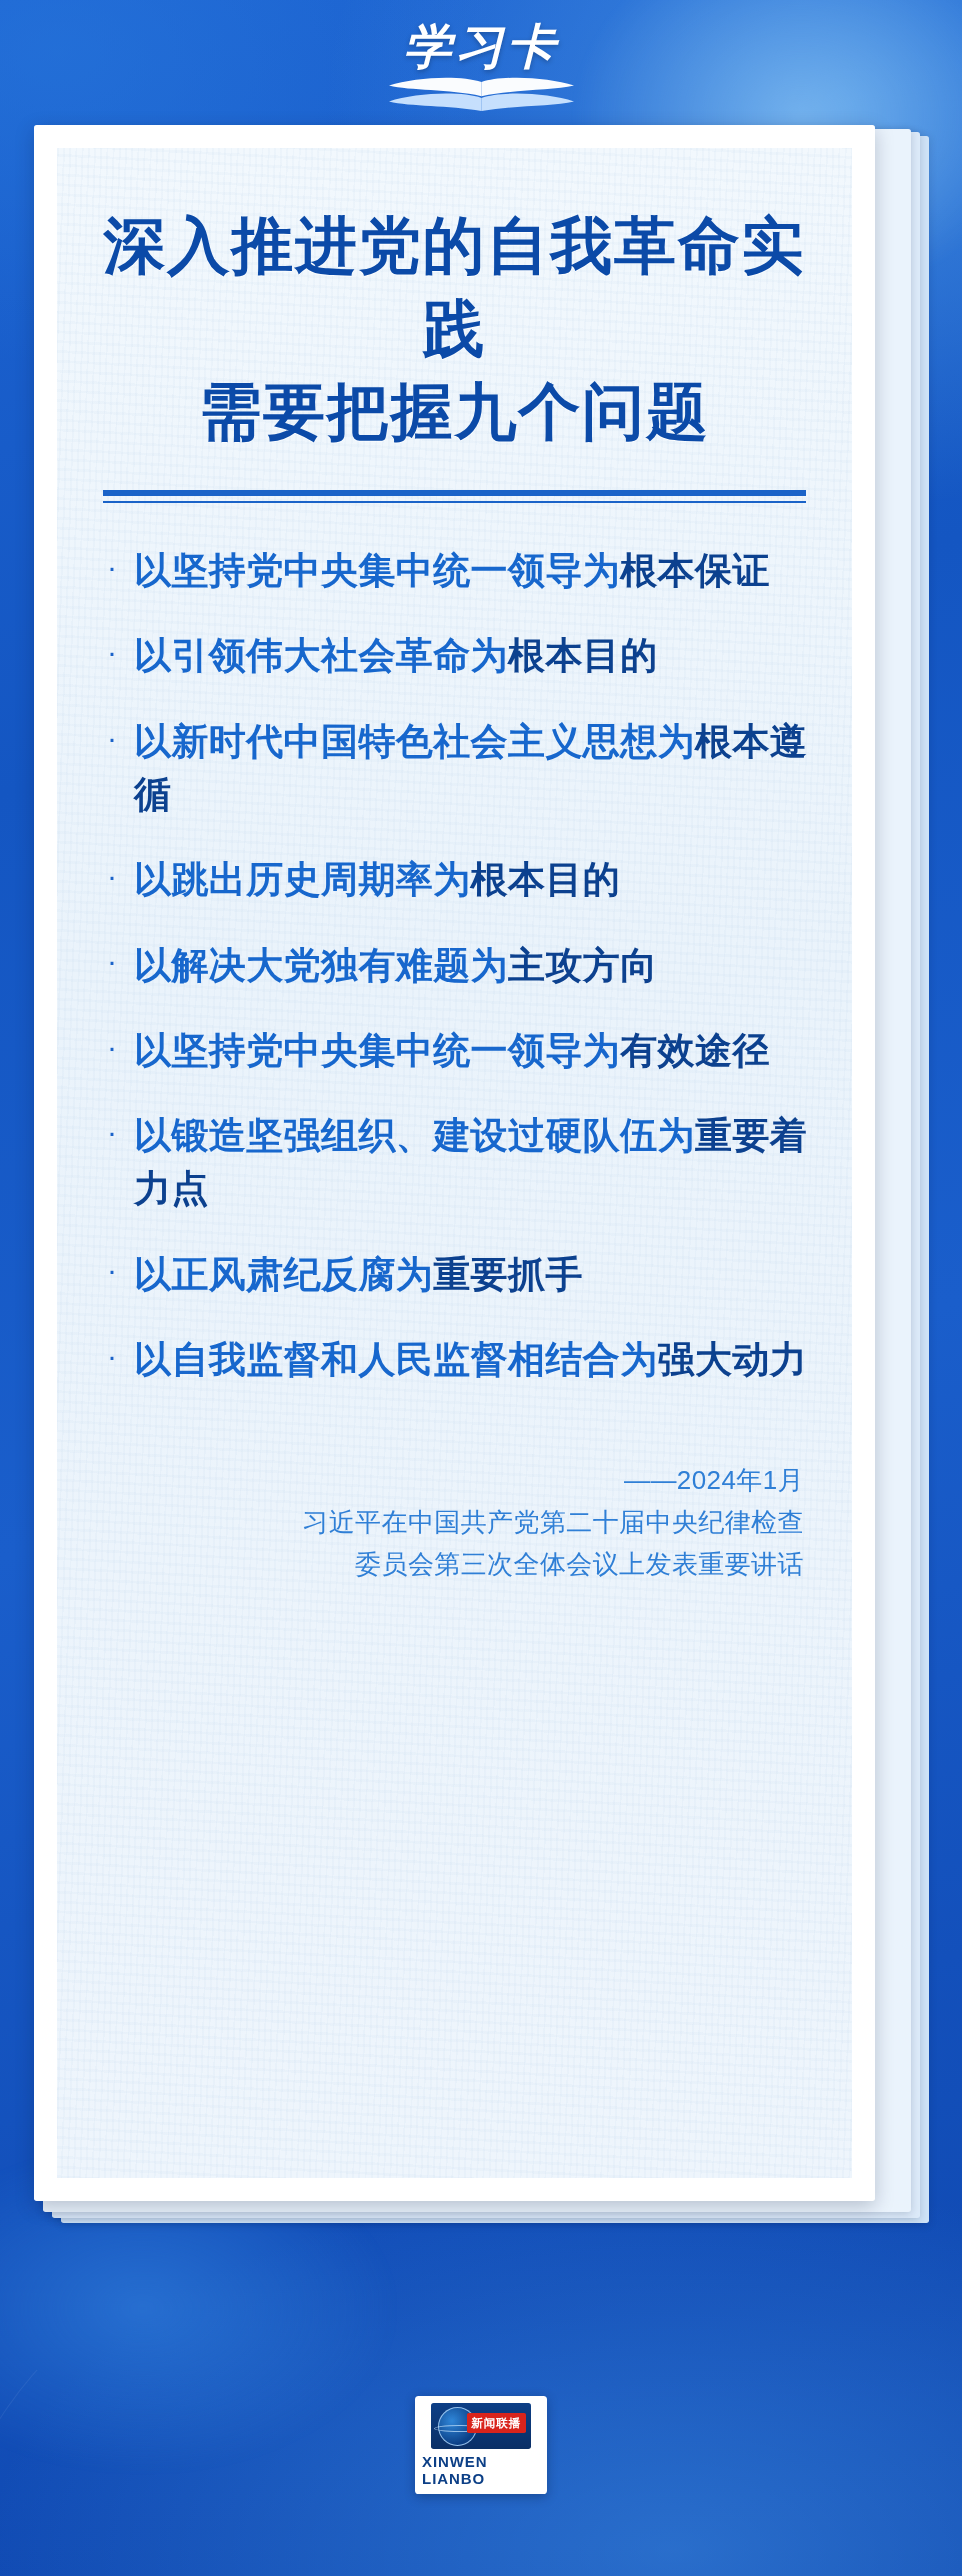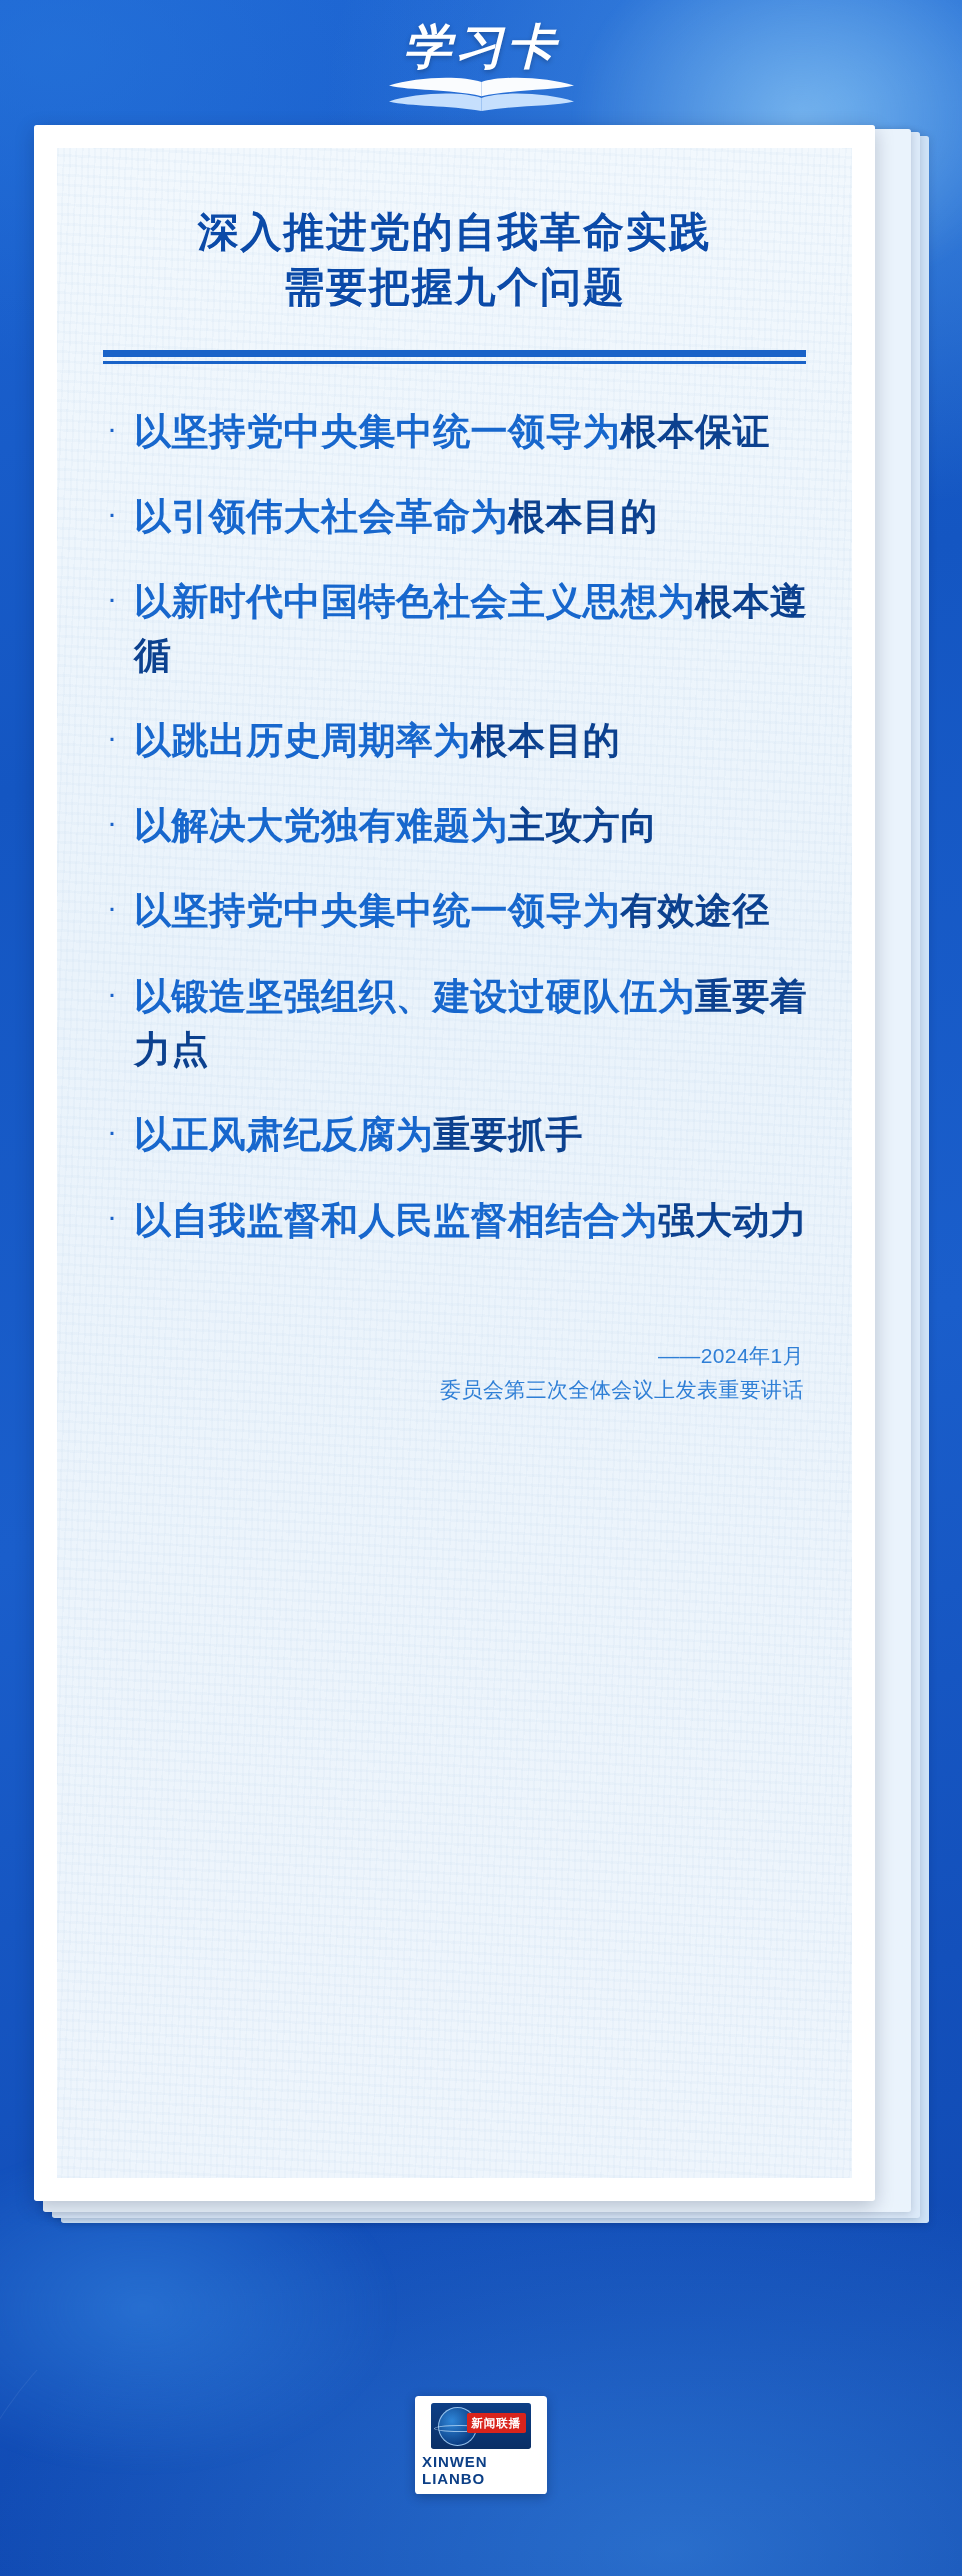--- a/index.html
+++ b/index.html
@@ -120,21 +120,21 @@
       repeating-linear-gradient(3deg, rgba(170,200,228,0.08) 0 2.7px, rgba(255,255,255,0) 2.7px 9.8px),
       linear-gradient(180deg, #f2f8fd 0%, #eaf3fb 40%, #eef5fc 100%);
     padding: 37px 41px 34px 41px;
     position: relative;
   }
 
   .title-block { text-align: center; padding-top: 19.6px; }
   .title-line {
     font-family: "Liberation Serif", serif;
     font-weight: 700;
-    font-size: 41px;
+    font-size: 62px;
     line-height: 1.34;
     color: #0b4aa8;
     letter-spacing: 1.8px;
     text-shadow: 0 0.9px 0 rgba(255,255,255,0.7);
   }
   .rule-wrap { margin: 36px 5.3px 0 5.3px; }
   .rule-thick { height: 6.2px; background: #1a63c8; }
   .rule-thin { height: 2.7px; background: #1a63c8; margin-top: 4.5px; }
 
   .list { margin-top: 41px; }
@@ -159,24 +159,24 @@
     color: #1767cd;
     font-weight: 600;
     letter-spacing: 0.4px;
   }
   .item-text b {
     color: #0c418f;
     font-weight: 800;
   }
 
   .source {
-    margin-top: 92px;
+    margin-top: 73px;
     text-align: right;
     color: #2f7fd6;
-    font-size: 21px;
+    font-size: 26px;
     line-height: 1.62;
     padding-right: 7.1px;
     letter-spacing: 0.4px;
   }
 
   
   .footer-badge {
     position: absolute;
     left: 50%;
     transform: translateX(-50%);
@@ -302,20 +302,21 @@
             <div class="item-text"><span>以正风肃纪反腐为</span><b>重要抓手</b></div>
           </div>
           <div class="item">
             <div class="bullet">·</div>
             <div class="item-text"><span>以自我监督和人民监督相结合为</span><b>强大动力</b></div>
           </div>
         </div>
 
         <div class="source">
           <div>——2024年1月</div>
+          <div>习近平在中国共产党第二十届中央纪律检查</div>
           <div>委员会第三次全体会议上发表重要讲话</div>
         </div>
 
       </div>
     </div>
   </div>
 
   <div class="footer-badge">
     <div class="badge-globe">
       <div class="ring"></div>

